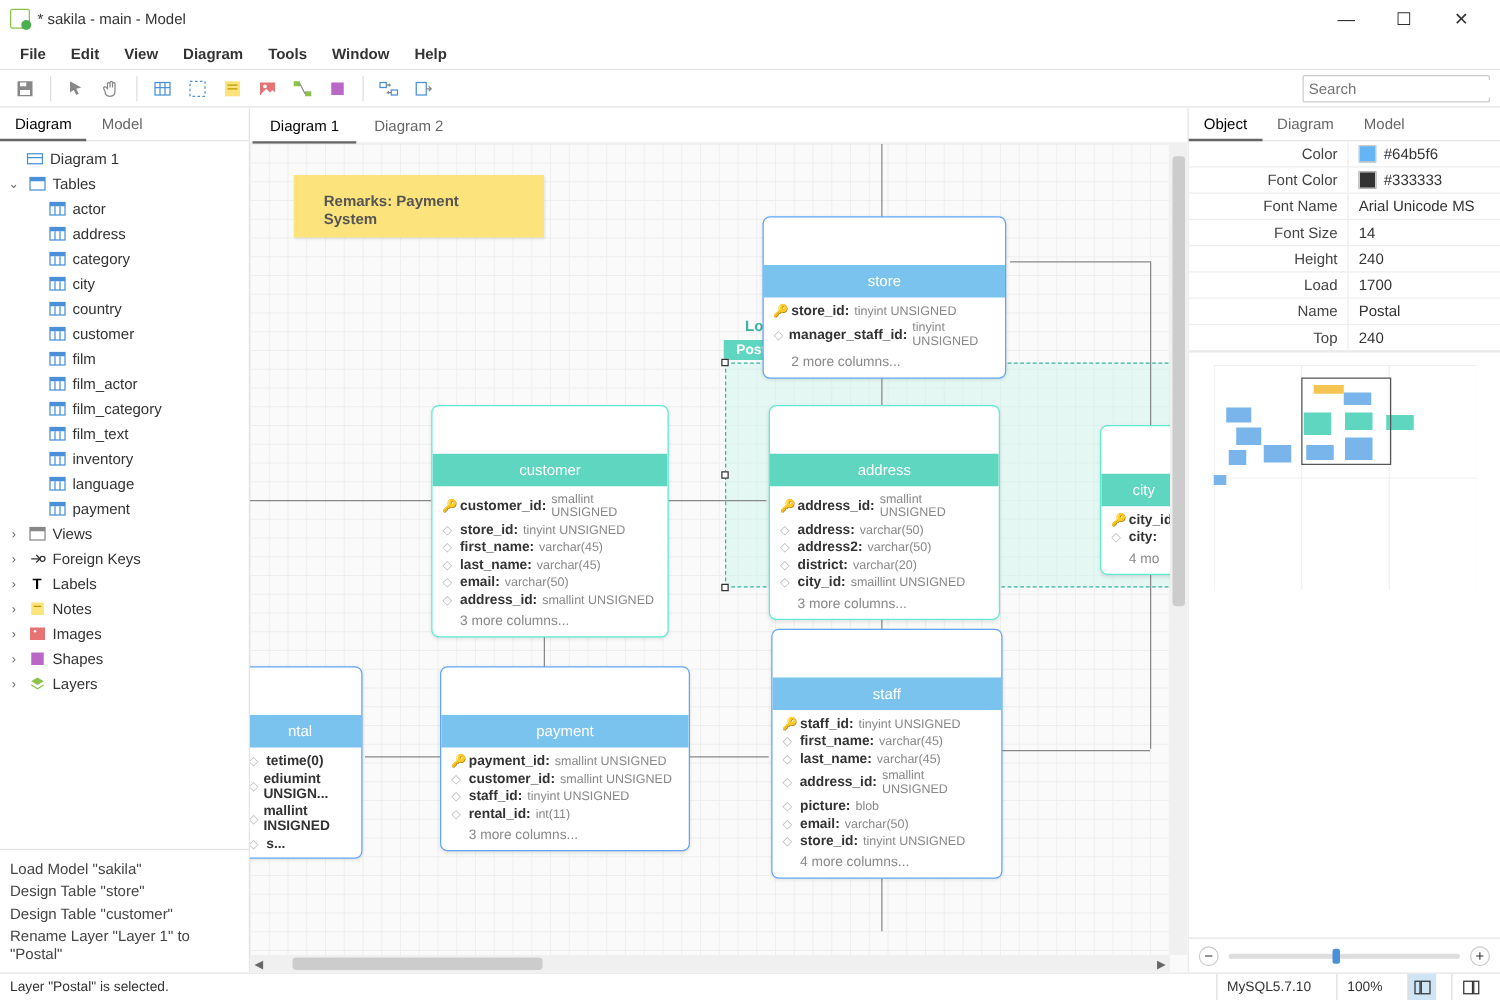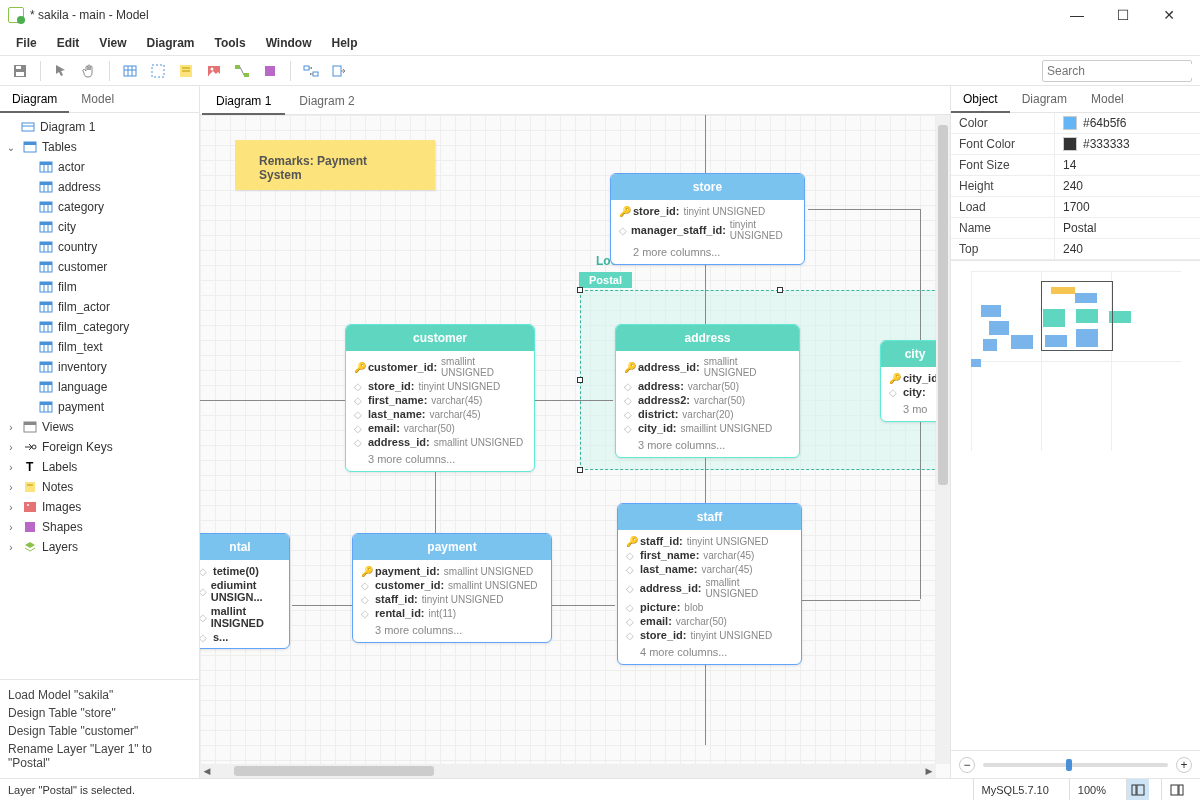--- a/index.html
+++ b/index.html
@@ -41,42 +41,42 @@
 .canvas { position: absolute; top: 0; left: 0; right: 14px; bottom: 14px;
   background-image: linear-gradient(#eee 1px, transparent 1px), linear-gradient(90deg, #eee 1px, transparent 1px);
   background-size: 15px 15px; overflow: hidden; }
 .scroll-h { position: absolute; bottom: 0; left: 0; right: 14px; height: 14px; background: #f0f0f0; display:flex; align-items:center; }
 .scroll-h .thumb { width: 200px; height: 10px; background: #ccc; border-radius: 3px; margin-left: 20px; }
 .scroll-v { position: absolute; top: 0; right: 0; bottom: 14px; width: 14px; background: #f0f0f0; display:flex; align-items:flex-start; justify-content:center; }
 .scroll-v .thumb { width: 10px; height: 360px; background: #ccc; border-radius: 3px; margin-top: 10px; }
 .scroll-arrow { width: 14px; height: 14px; display:flex;align-items:center;justify-content:center;font-size:9px;color:#666;}
 .db-table { position: absolute; background: #fff; border: 1px solid #60a5fa; border-radius: 6px; box-shadow: 0 1px 3px rgba(0,0,0,0.1); overflow: hidden; }
 .db-table.teal { border-color: #5eead4; }
-.db-table-header { background: #7ac3ef; color: #fff; text-align: center; font-weight: bold; padding: 6px; font-size: 12px; }
+.db-table-header { background: #7ac3ef; color: #fff; text-align: center; font-weight: normal; padding: 6px; font-size: 12px; margin-top: 38px; }
 .db-table.teal .db-table-header { background: #5fd6c0; }
 .db-table-body { padding: 4px 8px; }
 .db-col { display: flex; align-items: center; gap: 4px; padding: 1px 0; font-size: 11px; }
 .db-col .key { font-size: 10px; width: 10px; }
 .db-col .name { font-weight: bold; color: #333; }
 .db-col .type { color: #888; font-size: 10px; }
 .db-more { color: #888; font-size: 11px; padding: 4px 0 2px 14px; }
 .note-box { position: absolute; left: 35px; top: 25px; width: 200px; height: 50px; background: #fce37b; padding: 14px 24px; font-size: 12px; font-weight: bold; color: #555; box-shadow: 1px 1px 2px rgba(0,0,0,0.1); }
 .layer { position: absolute; }
 .layer-border { position: absolute; inset: 0; border: 1px dashed #3bb39e; background: rgba(207,244,236,0.5); }
 .layer-label { position: absolute; left: -1px; top: -18px; background: #5fd6c0; color: #fff; font-size: 11px; font-weight: bold; padding: 2px 10px; }
 .layer-caption { position: absolute; left: 16px; top: -36px; color: #3bb39e; font-weight: bold; font-size: 12px; }
 .sel-handle { position:absolute; width:6px; height:6px; border:1px solid #333; background:#fff; }
-.sidebar-right { width: 250px; border-left: 1px solid #e5e5e5; display: flex; flex-direction: column; }
+.sidebar-right { width: 250px; border-left: 1px solid #e5e5e5; display: flex; flex-direction: column; text-align: right; }
 .prop-tabs { display: flex; border-bottom: 1px solid #e5e5e5; }
 .prop-tab { padding: 6px 12px; cursor: pointer; color: #666; }
 .prop-tab.active { color: #000; position: relative; }
 .prop-tab.active::after { content: ''; position: absolute; bottom: -1px; left: 0; right: 0; height: 2px; background: #666; }
 .prop-grid { flex: 0 0 auto; }
 .prop-row { display: flex; border-bottom: 1px solid #eee; }
-.prop-key { width: 104px; padding: 3px 8px; color: #444; border-right: 1px solid #eee; }
+.prop-key { width: 128px; padding: 3px 8px; color: #444; border-right: 1px solid #eee; }
 .prop-val { flex: 1; padding: 3px 8px; display: flex; align-items: center; gap: 6px; }
 .swatch { width: 14px; height: 14px; border: 1px solid #ccc; }
 .overview { flex: 1; border-top: 1px solid #e5e5e5; padding: 10px; display: flex; justify-content: center; align-items: flex-start; }
 .overview-canvas { width: 210px; height: 180px; position: relative; background-image: linear-gradient(#eee 1px, transparent 1px), linear-gradient(90deg, #eee 1px, transparent 1px); background-size: 70px 90px; }
 .ov-box { position: absolute; background: #79b5ea; }
 .ov-box.teal { background: #5fd6c0; }
 .ov-note { background: #f6c451; }
 .ov-viewport { position: absolute; border: 1px solid #555; }
 .zoom-bar { height: 28px; border-top: 1px solid #e5e5e5; display: flex; align-items: center; padding: 0 8px; gap: 8px; }
 .zoom-slider { flex: 1; height: 4px; background: #ddd; position: relative; border-radius: 2px; }
@@ -568,21 +568,21 @@
               <div class="db-col">
                 <span class="key" style="color:#f5a623">🔑</span>
                 <span class="name">city_id:</span> 
                 <span class="type"></span>
               </div>
               <div class="db-col">
                 <span class="key" style="color:#bbb">◇</span>
                 <span class="name">city:</span> 
                 <span class="type"></span>
               </div>
-              <div class="db-more">3 mo</div>
+              <div class="db-more">4 mo</div>
             </div>
         </div>
 
         <div class="db-table" style="left:417px;top:388px;width:185px">
           <div class="db-table-header">staff</div>
           <div class="db-table-body" id="tbl-staff">
               <div class="db-col">
                 <span class="key" style="color:#f5a623">🔑</span>
                 <span class="name">staff_id:</span> 
                 <span class="type">tinyint UNSIGNED</span>
@@ -699,20 +699,26 @@
           <div class="prop-val">
             <span class="swatch" style="background:#64b5f6"></span>
             <span>#64b5f6</span>
           </div>
         </div>
         <div class="prop-row">
           <div class="prop-key">Font Color</div>
           <div class="prop-val">
             <span class="swatch" style="background:#333333"></span>
             <span>#333333</span>
+          </div>
+        </div>
+        <div class="prop-row">
+          <div class="prop-key">Font Name</div>
+          <div class="prop-val">
+            <span>Arial Unicode MS</span>
           </div>
         </div>
         <div class="prop-row">
           <div class="prop-key">Font Size</div>
           <div class="prop-val">
             <span>14</span>
           </div>
         </div>
         <div class="prop-row">
           <div class="prop-key">Height</div>

